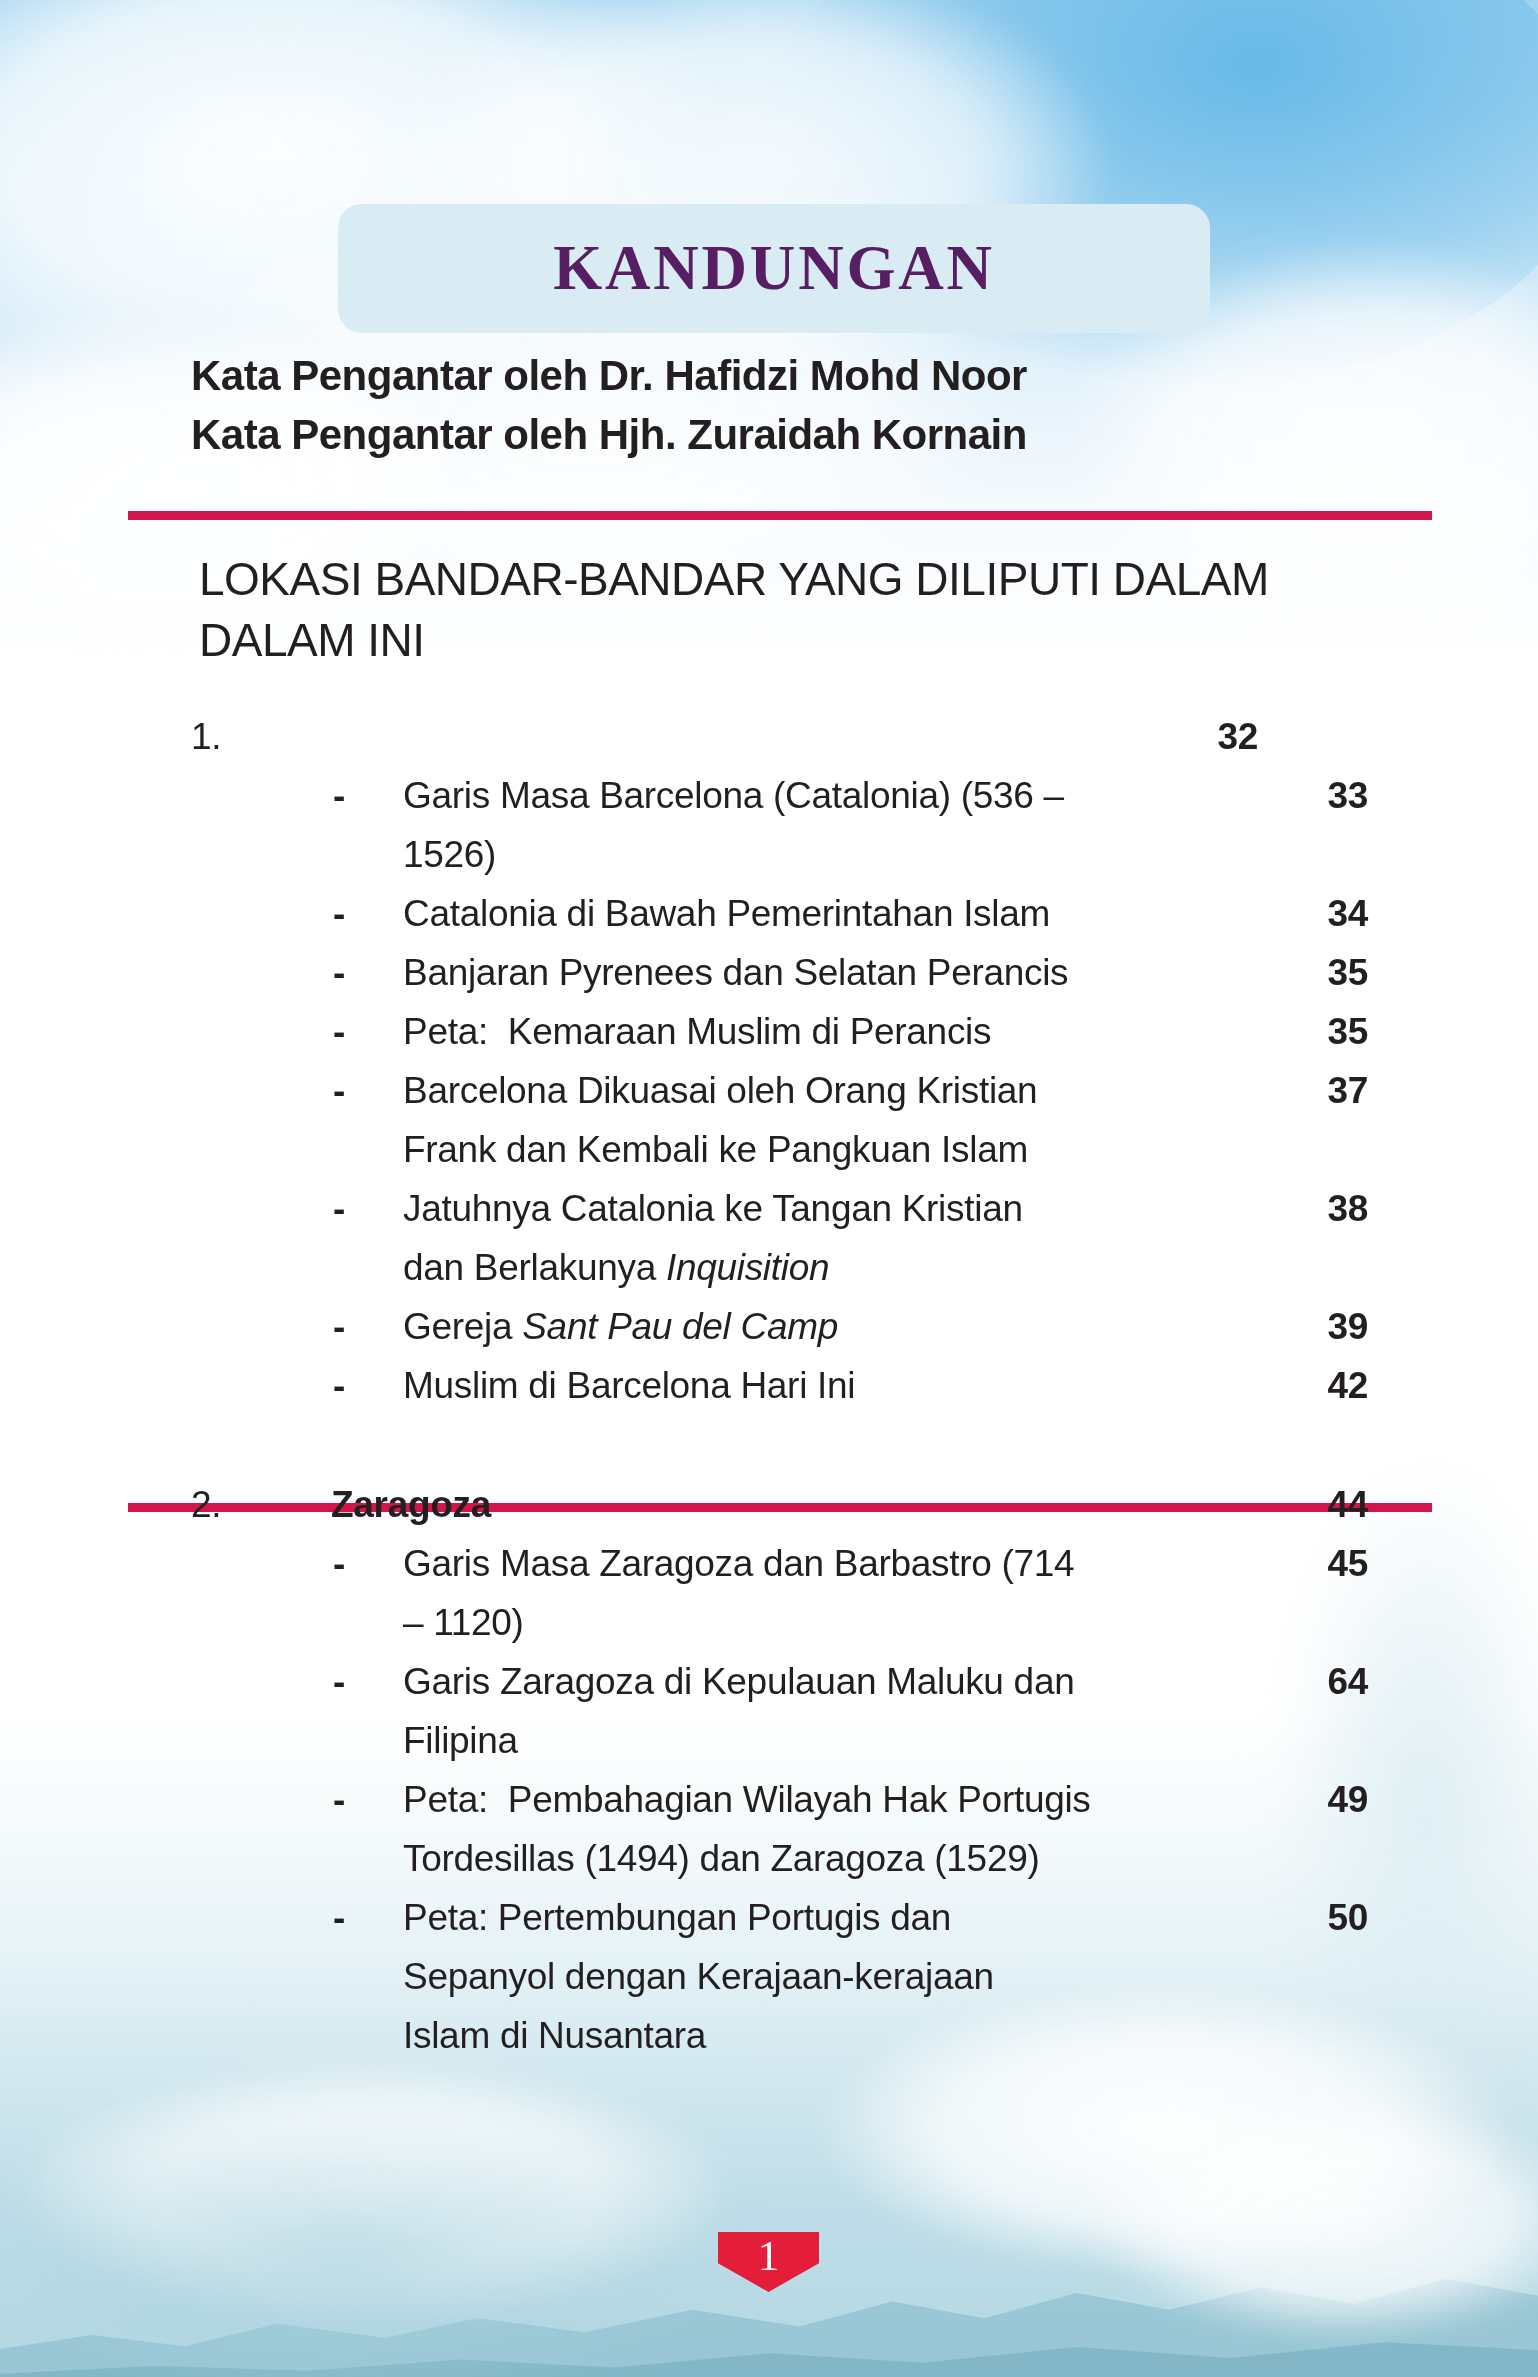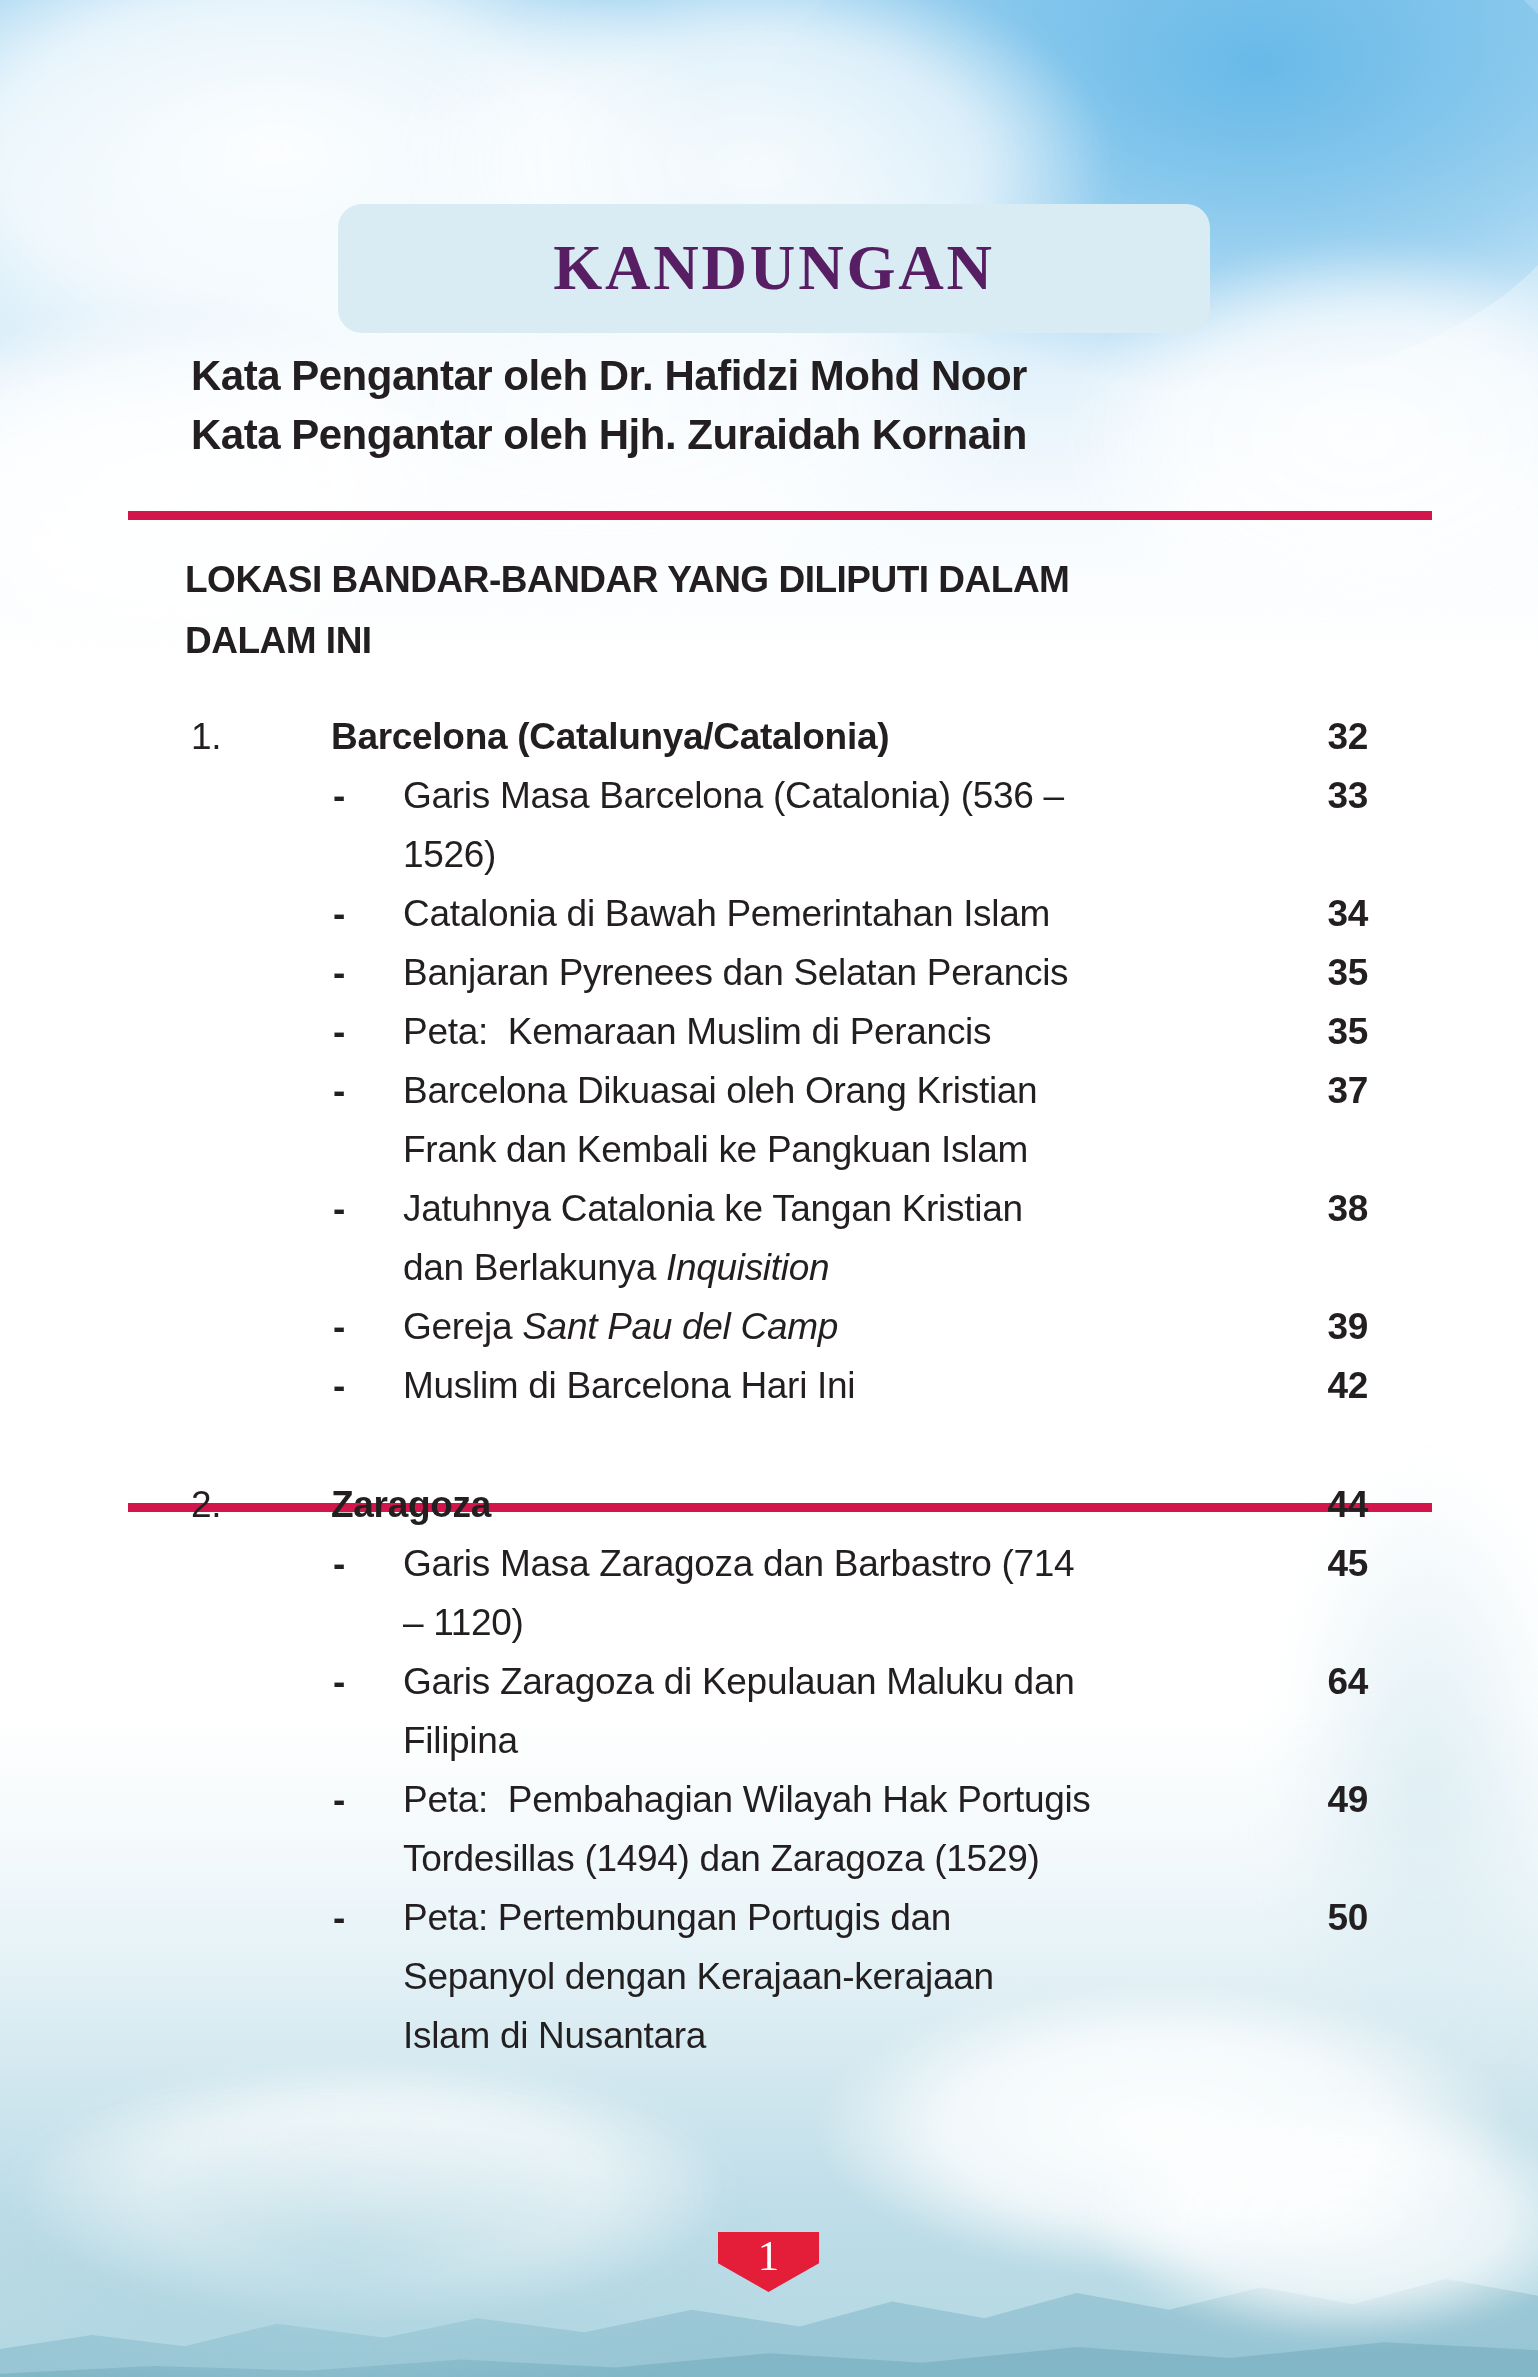--- a/index.html
+++ b/index.html
@@ -45,21 +45,21 @@
     display:flex;align-items:center;justify-content:center;
   }
   .banner h1{
     margin:0;font-family:"Liberation Serif",serif;font-weight:bold;
     font-size:63px;letter-spacing:2.8px;color:var(--title_purple,#571e63);
   }
 
   
   .preface{position:absolute;left:191px;top:346px;font-weight:bold;font-size:42px;line-height:59px;letter-spacing:-0.5px;}
   .preface div{white-space:pre;}
-  .sec-heading{position:absolute;left:185px;top:549px;font-weight:bold;font-size:37px;line-height:61px;letter-spacing:-0.5px;}
+  .sec-heading{position:absolute;left:199px;top:549px;font-weight:normal;font-size:46px;line-height:61px;letter-spacing:-0.5px;}
   .sec-heading div{white-space:pre;}
 
   
   .divider{position:absolute;left:128px;width:1304px;height:9.3px;background:var(--accent_red,#d2154b);}
   .d1{top:511px;} .d2{top:1503px;}
 
   
   #toc{position:absolute;left:191px;top:707px;width:1177px;font-size:37px;line-height:59px;letter-spacing:-0.3px;}
   .toc-section + .toc-section{margin-top:60px;}
   .toc-row{display:grid;grid-template-columns:140px 1fr 110px;}
@@ -115,21 +115,20 @@
   <div>LOKASI BANDAR-BANDAR YANG DILIPUTI DALAM</div>
   <div>DALAM INI</div>
 </div>
 
 <div class="divider d2"></div>
 
 <div id="toc">
     <div class="toc-section">
       <div class="toc-row title-row">
         <div class="col-num">1.</div>
-        <div class="col-content">Barcelona (Catalunya/Catalonia)</div>
         <div class="col-page">32</div>
       </div>
       <div class="toc-row item-row">
         <div class="col-num"></div>
         <div class="col-content item-content">
           <span class="dash">-</span>
           <div class="toc-line"><span>Garis Masa Barcelona (Catalonia) (536 –</span></div>
           <div class="toc-line"><span>1526)</span></div>
         </div>
         <div class="col-page">33</div>

